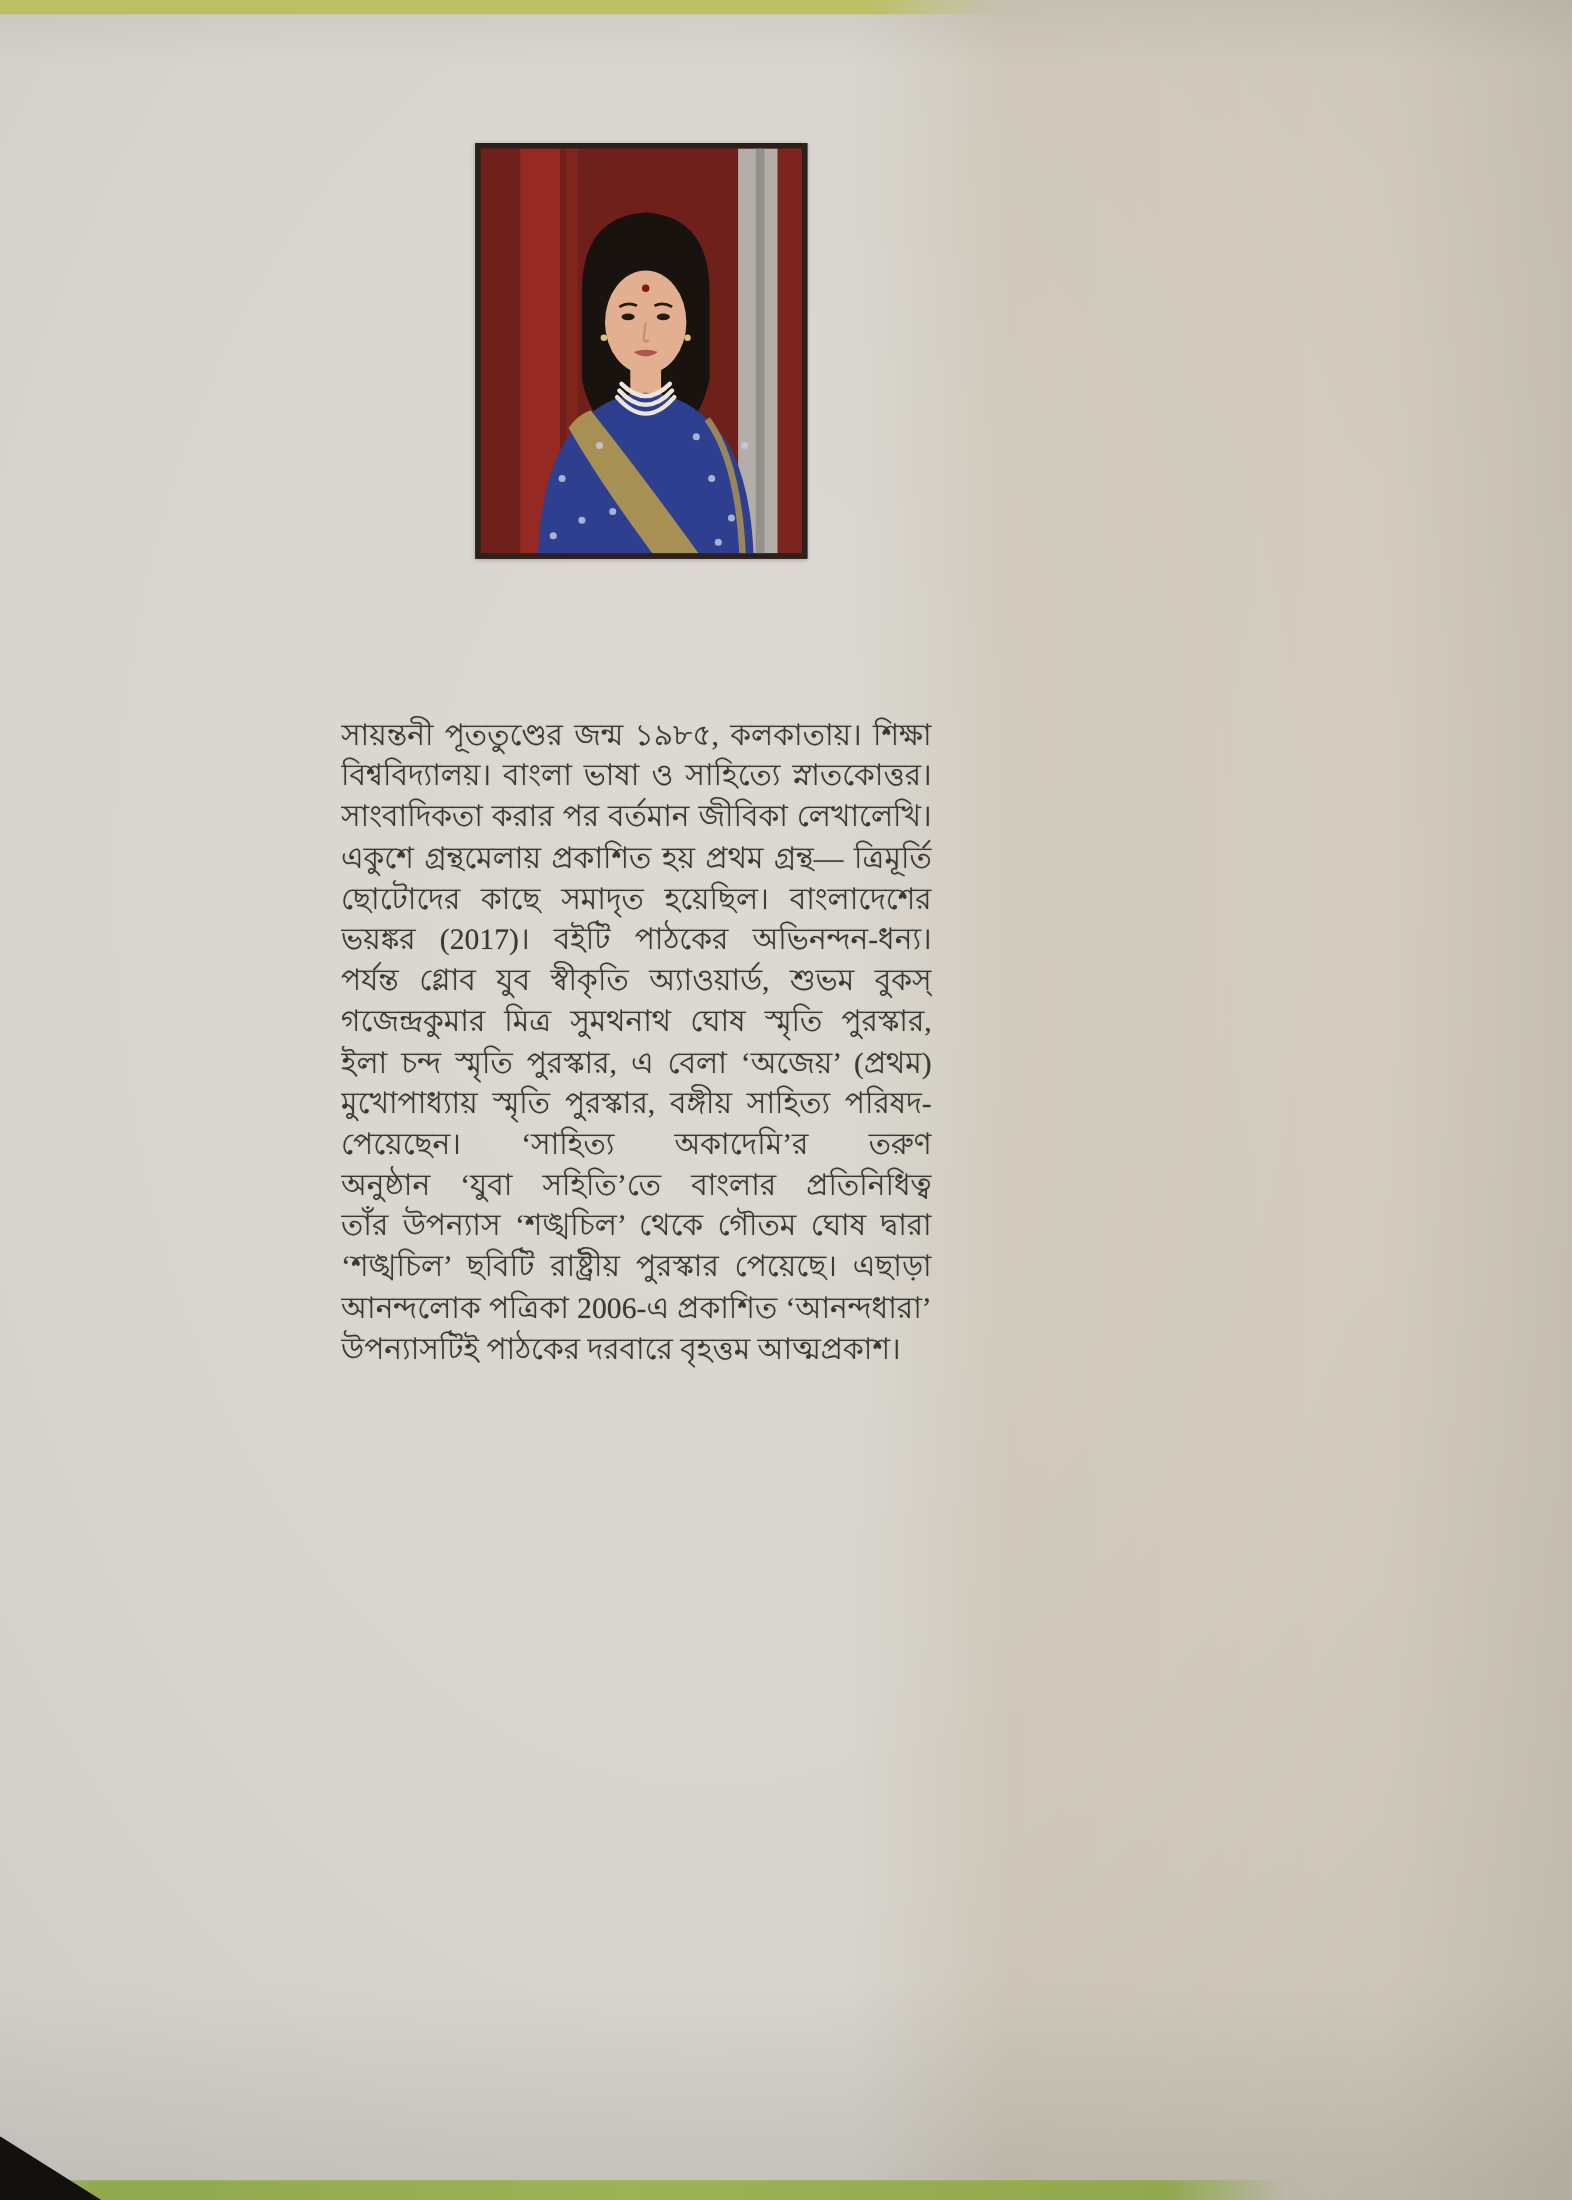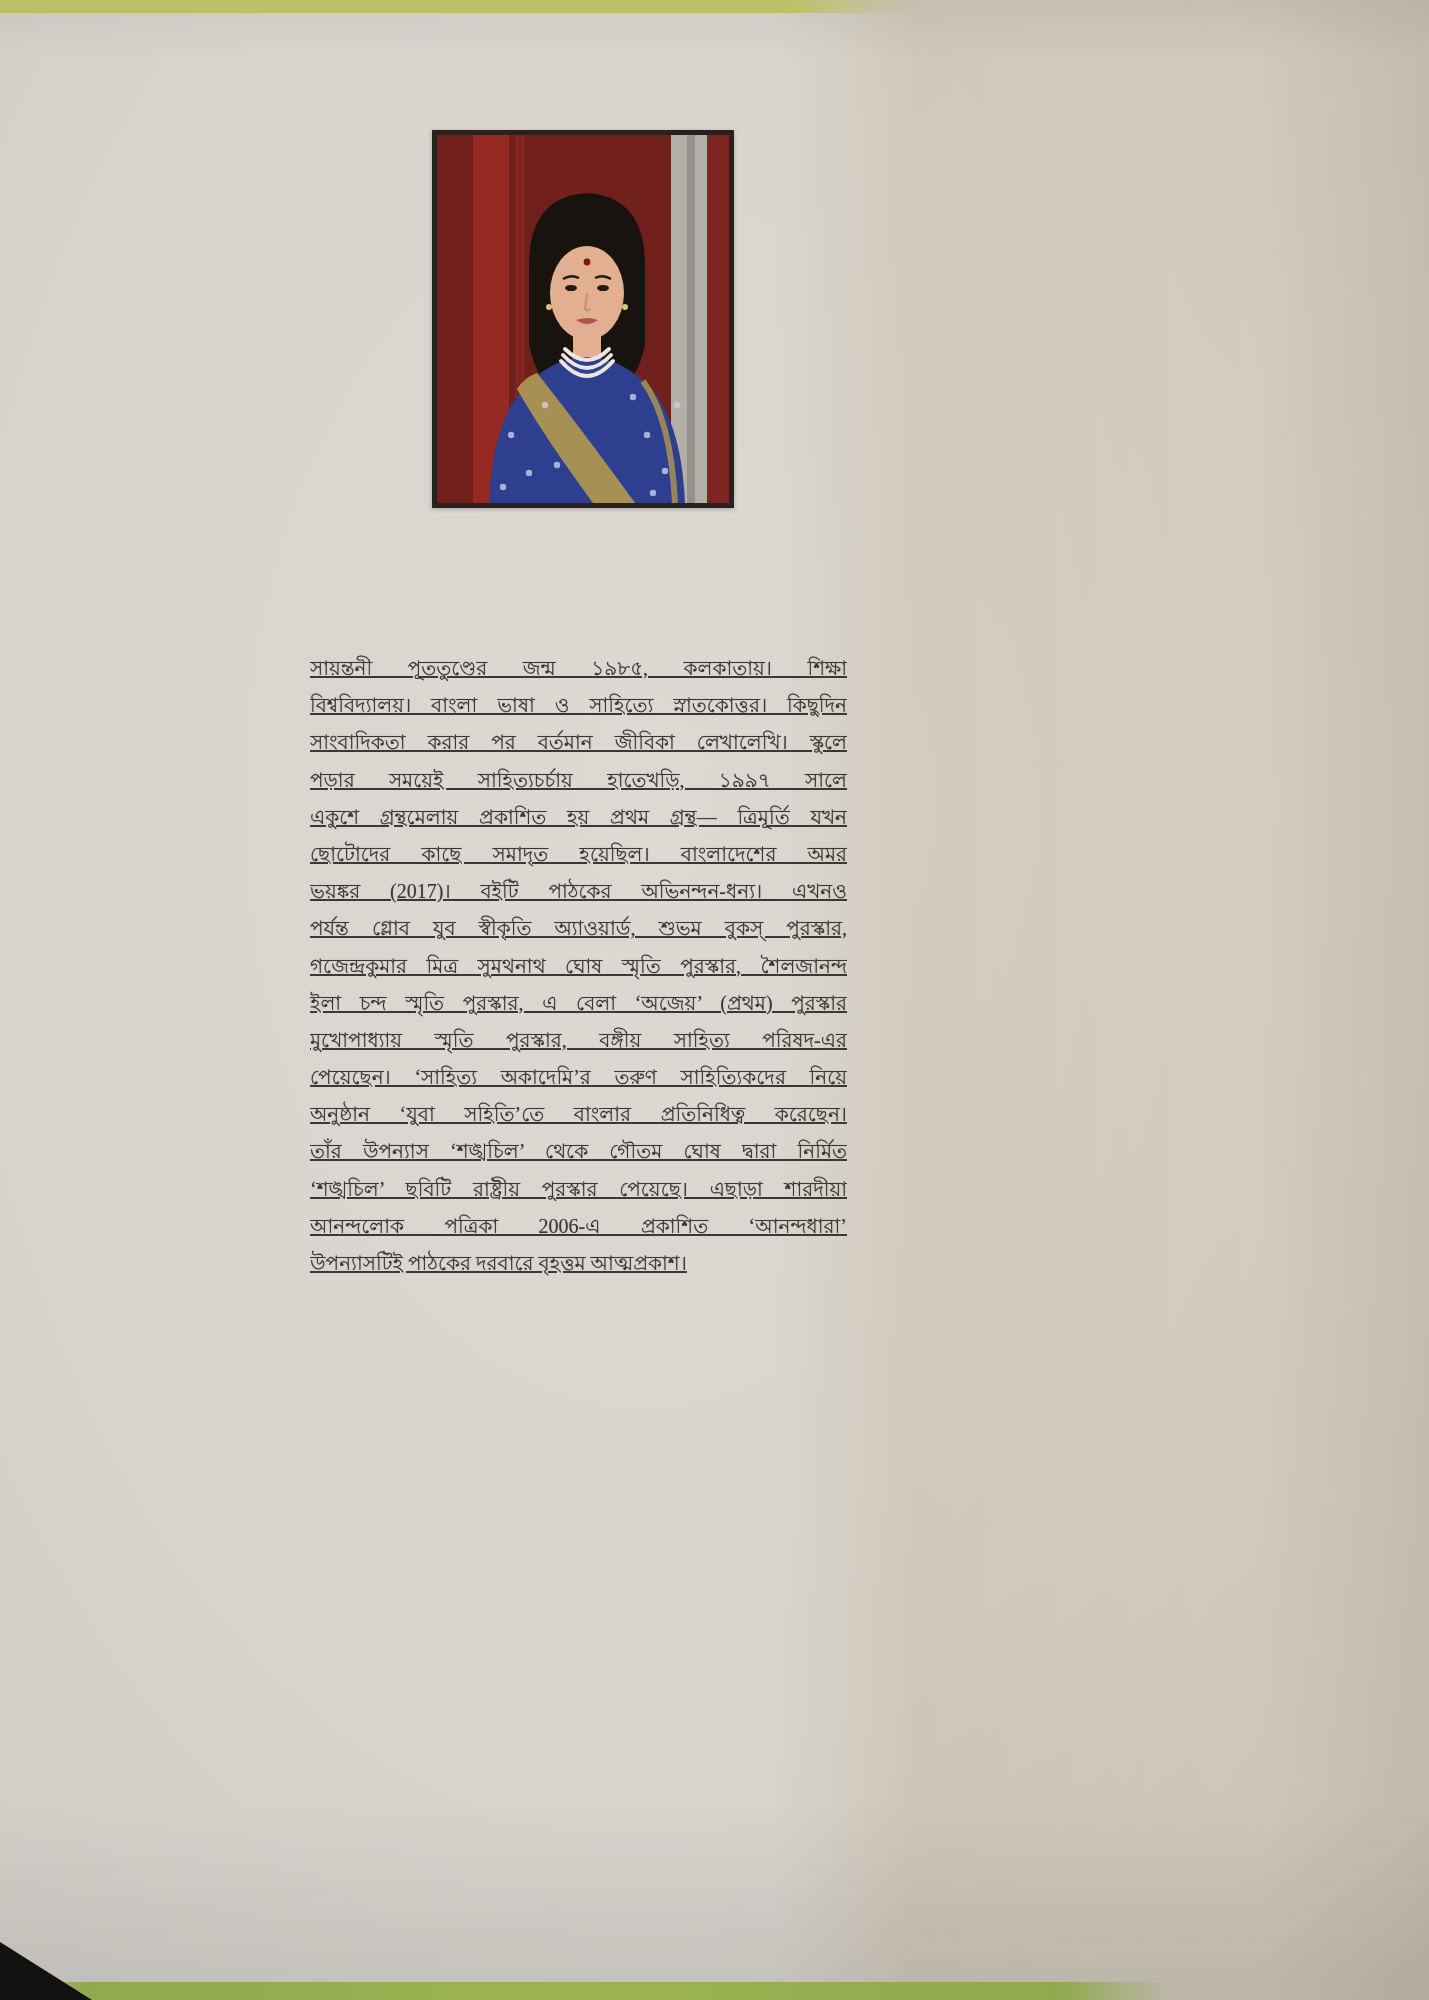--- a/index.html
+++ b/index.html
@@ -67,23 +67,22 @@
   .ph-hair{fill:var(--hair);}
   .ph-skin{fill:var(--skin);}
   .ph-blue{fill:var(--saree-blue);}
   .ph-gold{fill:var(--saree-gold);}
   .ph-pearl{stroke:var(--pearl);stroke-width:4;fill:none;stroke-linecap:round;}
   .ph-motif{fill:#c8cfe4;opacity:0.8;}
   
   .bio{
     position:absolute;left:310px;top:650px;width:537px;
     color:var(--text);
-    font-size:20px;line-height:37.2px;
+    font-size:27px;line-height:37.2px;
     text-shadow:0 0 1px rgba(59,56,51,0.45);
-    text-decoration:underline;
   }
   .bio p{
     margin:0;height:37.2px;overflow:hidden;
     text-align:justify;text-align-last:justify;
   }
   .bio p.last{text-align-last:left;}
 </style>
 </head>
 <body>
 
@@ -150,21 +149,20 @@
         <circle cx="216" cy="358" r="3.2"></circle>
           <circle cx="108" cy="270" r="3.2"></circle>
       </g>
     </svg>
   </figure>
 
   <div class="bio">
     <p>সায়ন্তনী পূততুণ্ডের জন্ম ১৯৮৫, কলকাতায়। শিক্ষা</p>
     <p>বিশ্ববিদ্যালয়। বাংলা ভাষা ও সাহিত্যে স্নাতকোত্তর। কিছুদিন</p>
     <p>সাংবাদিকতা করার পর বর্তমান জীবিকা লেখালেখি। স্কুলে</p>
-    <p>পড়ার সময়েই সাহিত্যচর্চায় হাতেখড়ি, ১৯৯৭ সালে</p>
     <p>একুশে গ্রন্থমেলায় প্রকাশিত হয় প্রথম গ্রন্থ— ত্রিমূর্তি যখন</p>
     <p>ছোটোদের কাছে সমাদৃত হয়েছিল। বাংলাদেশের অমর</p>
     <p>ভয়ঙ্কর (2017)। বইটি পাঠকের অভিনন্দন-ধন্য। এখনও</p>
     <p>পর্যন্ত গ্লোব যুব স্বীকৃতি অ্যাওয়ার্ড, শুভম বুকস্ পুরস্কার,</p>
     <p>গজেন্দ্রকুমার মিত্র সুমথনাথ ঘোষ স্মৃতি পুরস্কার, শৈলজানন্দ</p>
     <p>ইলা চন্দ স্মৃতি পুরস্কার, এ বেলা ‘অজেয়’ (প্রথম) পুরস্কার</p>
     <p>মুখোপাধ্যায় স্মৃতি পুরস্কার, বঙ্গীয় সাহিত্য পরিষদ-এর</p>
     <p>পেয়েছেন। ‘সাহিত্য অকাদেমি’র তরুণ সাহিত্যিকদের নিয়ে</p>
     <p>অনুষ্ঠান ‘যুবা সহিতি’তে বাংলার প্রতিনিধিত্ব করেছেন।</p>
     <p>তাঁর উপন্যাস ‘শঙ্খচিল’ থেকে গৌতম ঘোষ দ্বারা নির্মিত</p>

